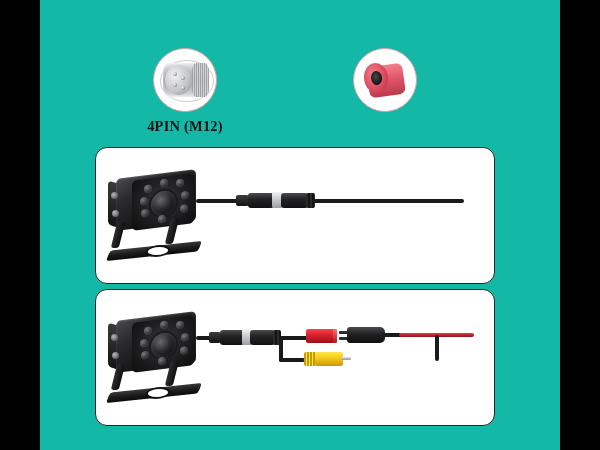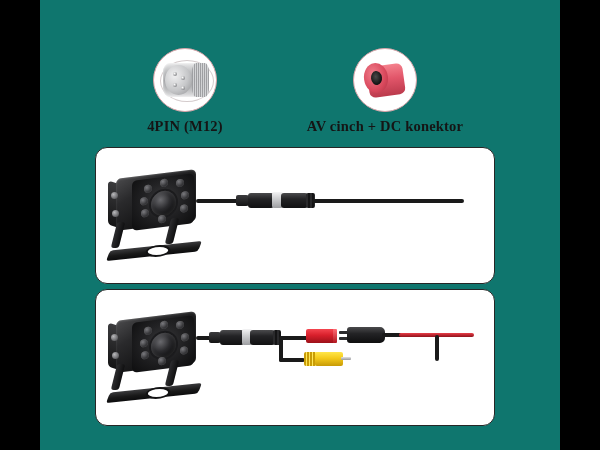--- a/index.html
+++ b/index.html
@@ -19,21 +19,21 @@
     height: 450px;
     background: #000000;
   }
   
   #canvas {
     position: absolute;
     left: 40px;
     top: 0;
     width: 520px;
     height: 450px;
-    background: #0f766e;
+    background: #14b8a6;
   }
   .bar {
     position: absolute;
     top: 0;
     height: 450px;
     background: #000000;
   }
   #bar-left  { left: 0;   width: 40px; }
   #bar-right { left: 560px; width: 40px; }
 
@@ -322,21 +322,20 @@
       </div>
       <div class="badge-label">4PIN (M12)</div>
     </div>
 
     <div class="badge" id="badge-av" style="left:245px;">
       <div class="badge-circle">
         <div class="rca-badge-body"></div>
         <div class="rca-badge-face"></div>
         <div class="rca-badge-hole"></div>
       </div>
-      <div class="badge-label">AV cinch + DC konektor</div>
     </div>
 
     <div class="panel" id="panel-1" style="left:55px;">
 
       <div class="camera" style="left:6px; top:18px;">
         <div class="cam-side"></div>
         <div class="cam-housing"></div>
         <div class="cam-face">
           <div class="cam-lens" style="left:19px; top:14px;"></div>
           <div class="led" style="left:12px; top:6px;"></div>

